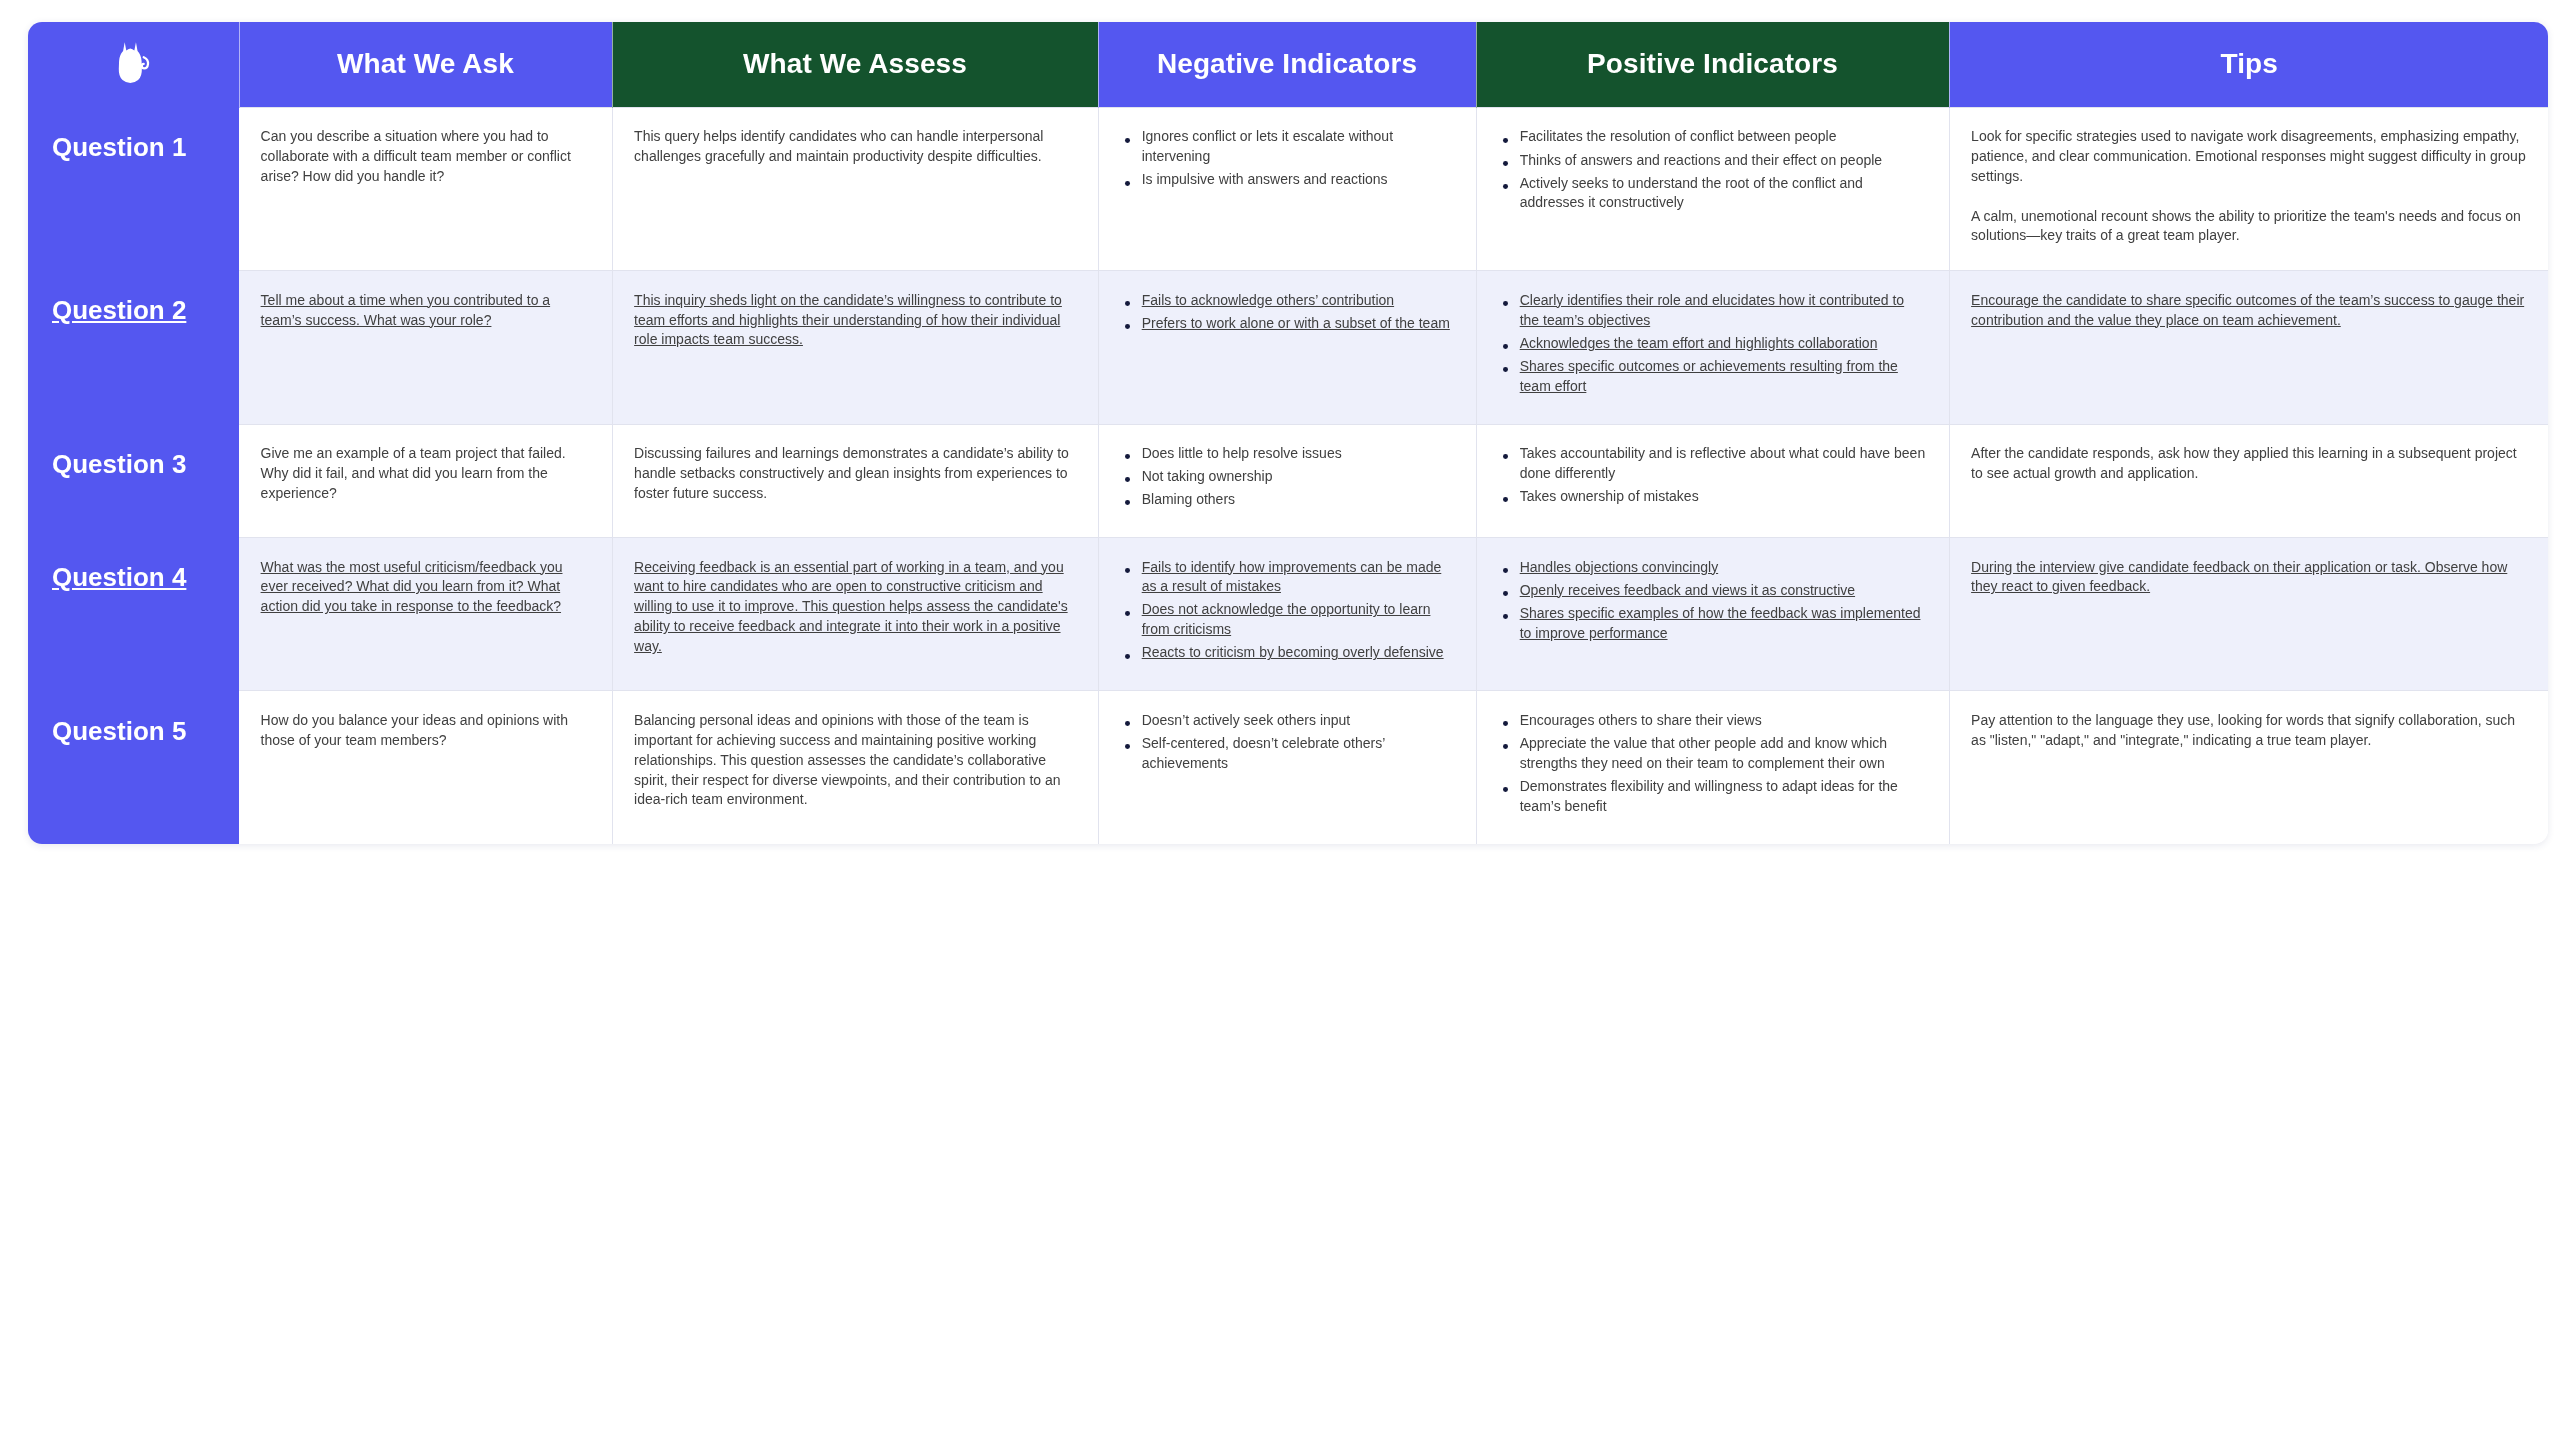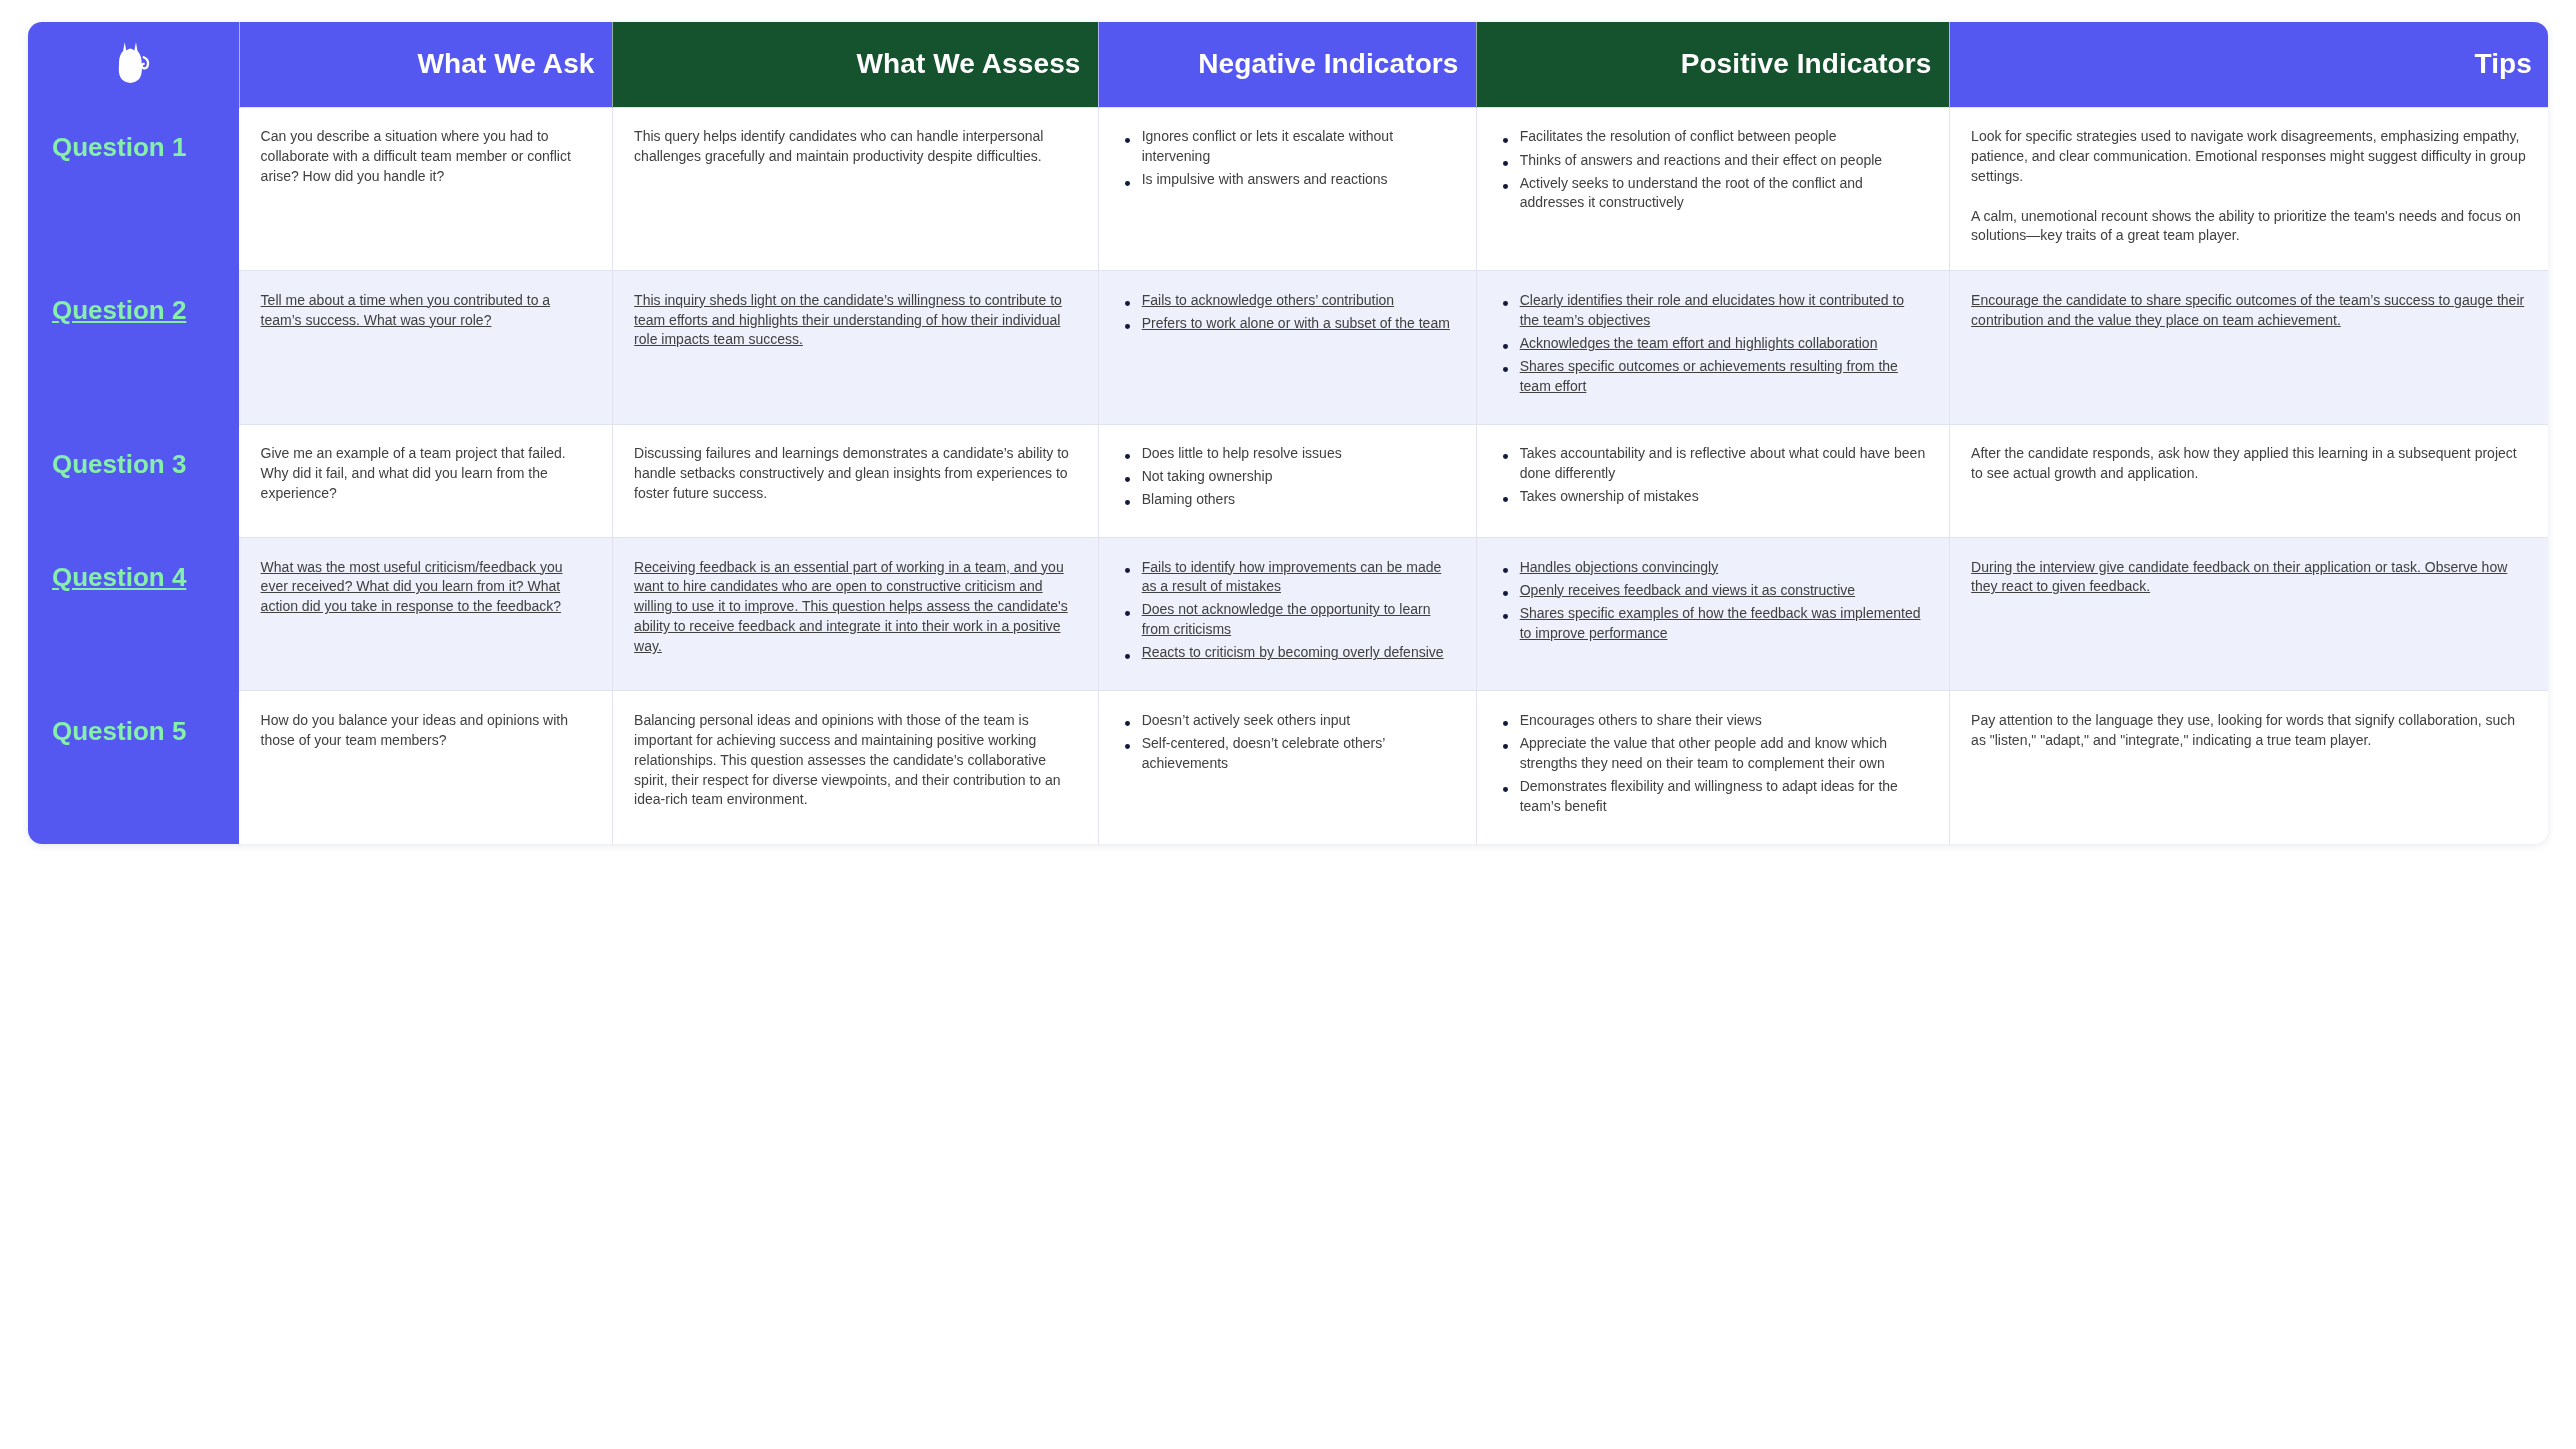--- a/index.html
+++ b/index.html
@@ -40,21 +40,21 @@
   col.c-ask  { width: 373px; }
   col.c-ass  { width: 486px; }
   col.c-neg  { width: 378px; }
   col.c-pos  { width: 473px; }
   col.c-tip  { width: 600px; }
 
   
   thead th {
     background: #5457f0;
     color: #ffffff;
-    text-align: right;
+    text-align: center;
     vertical-align: middle;
     font-size: 28px;
     font-weight: 700;
     letter-spacing: 0.1px;
     padding: 0 17px;
     height: 86px;
     border-right: 1.1px solid rgba(255,255,255,0.55);
   }
   thead th.alt { background: #14532d; }
   thead th:last-child { border-right: none; }
@@ -76,21 +76,21 @@
     color: #404040;
     background: #ffffff;
   }
   tbody td:last-child { border-right: none; }
   tbody tr.shaded td { background: #eef0fb; text-decoration: underline; }
 
   td.qcell {
     background: #5457f0 !important;
     border-right: none;
     border-top: none;
-    color: #86efac;
+    color: #ffffff;
     font-size: 26px;
     font-weight: 700;
     padding: 21.6px 0 0 24px;
     vertical-align: top;
   }
 
   .bullets { list-style: none; }
   .bullets li {
     position: relative;
     padding-left: 21.6px;

